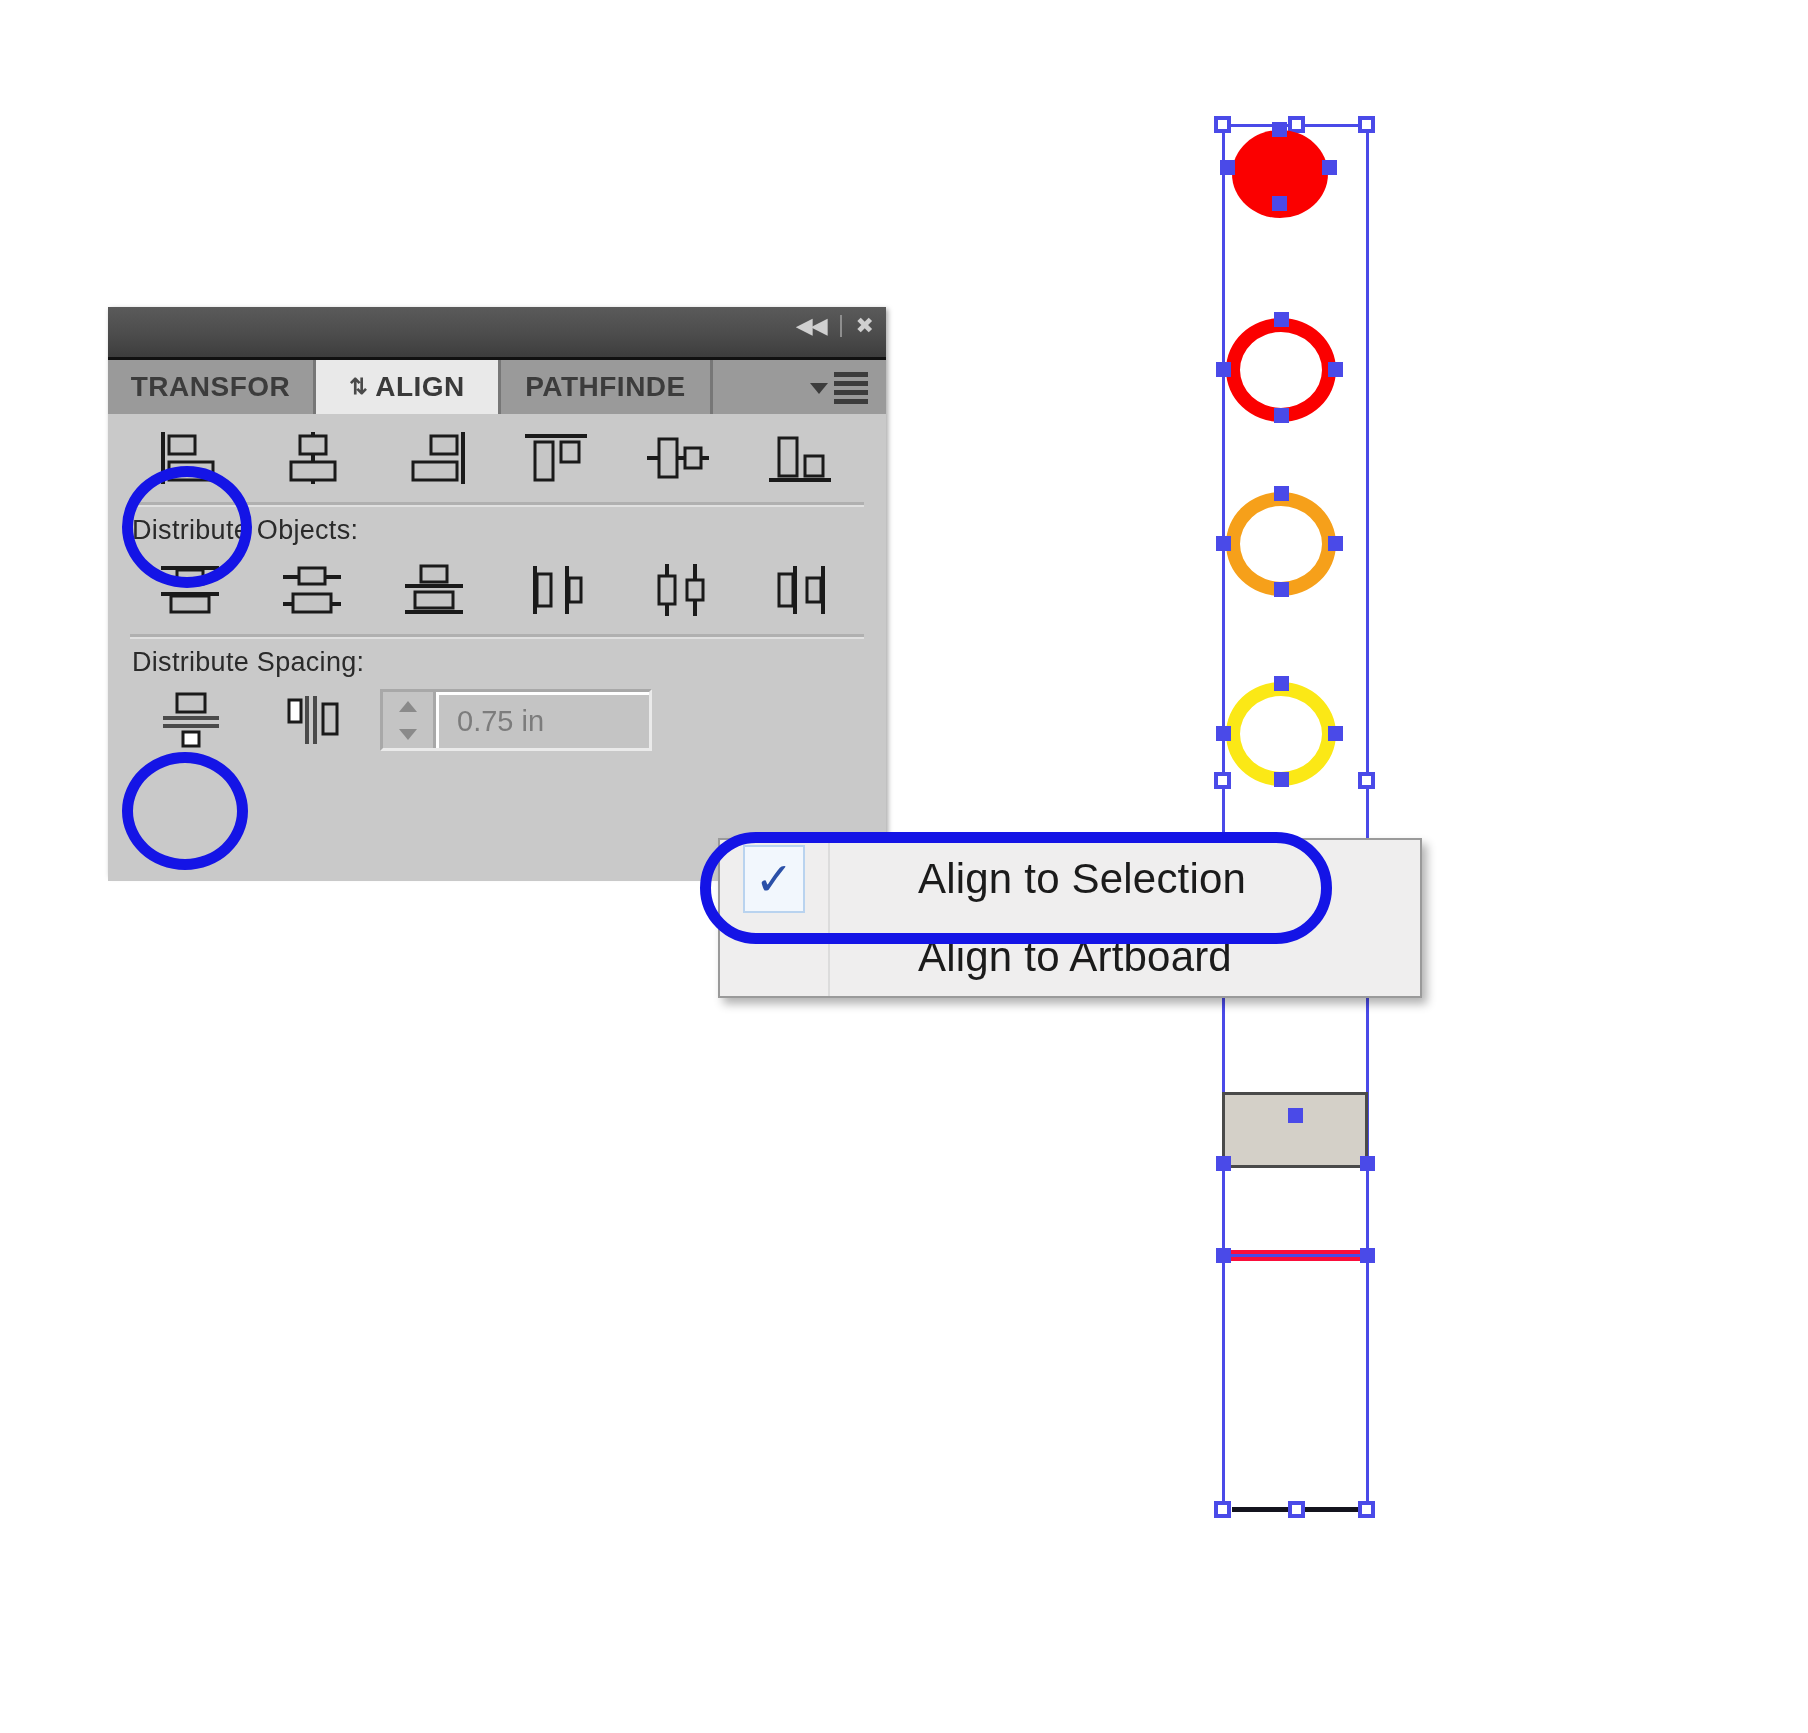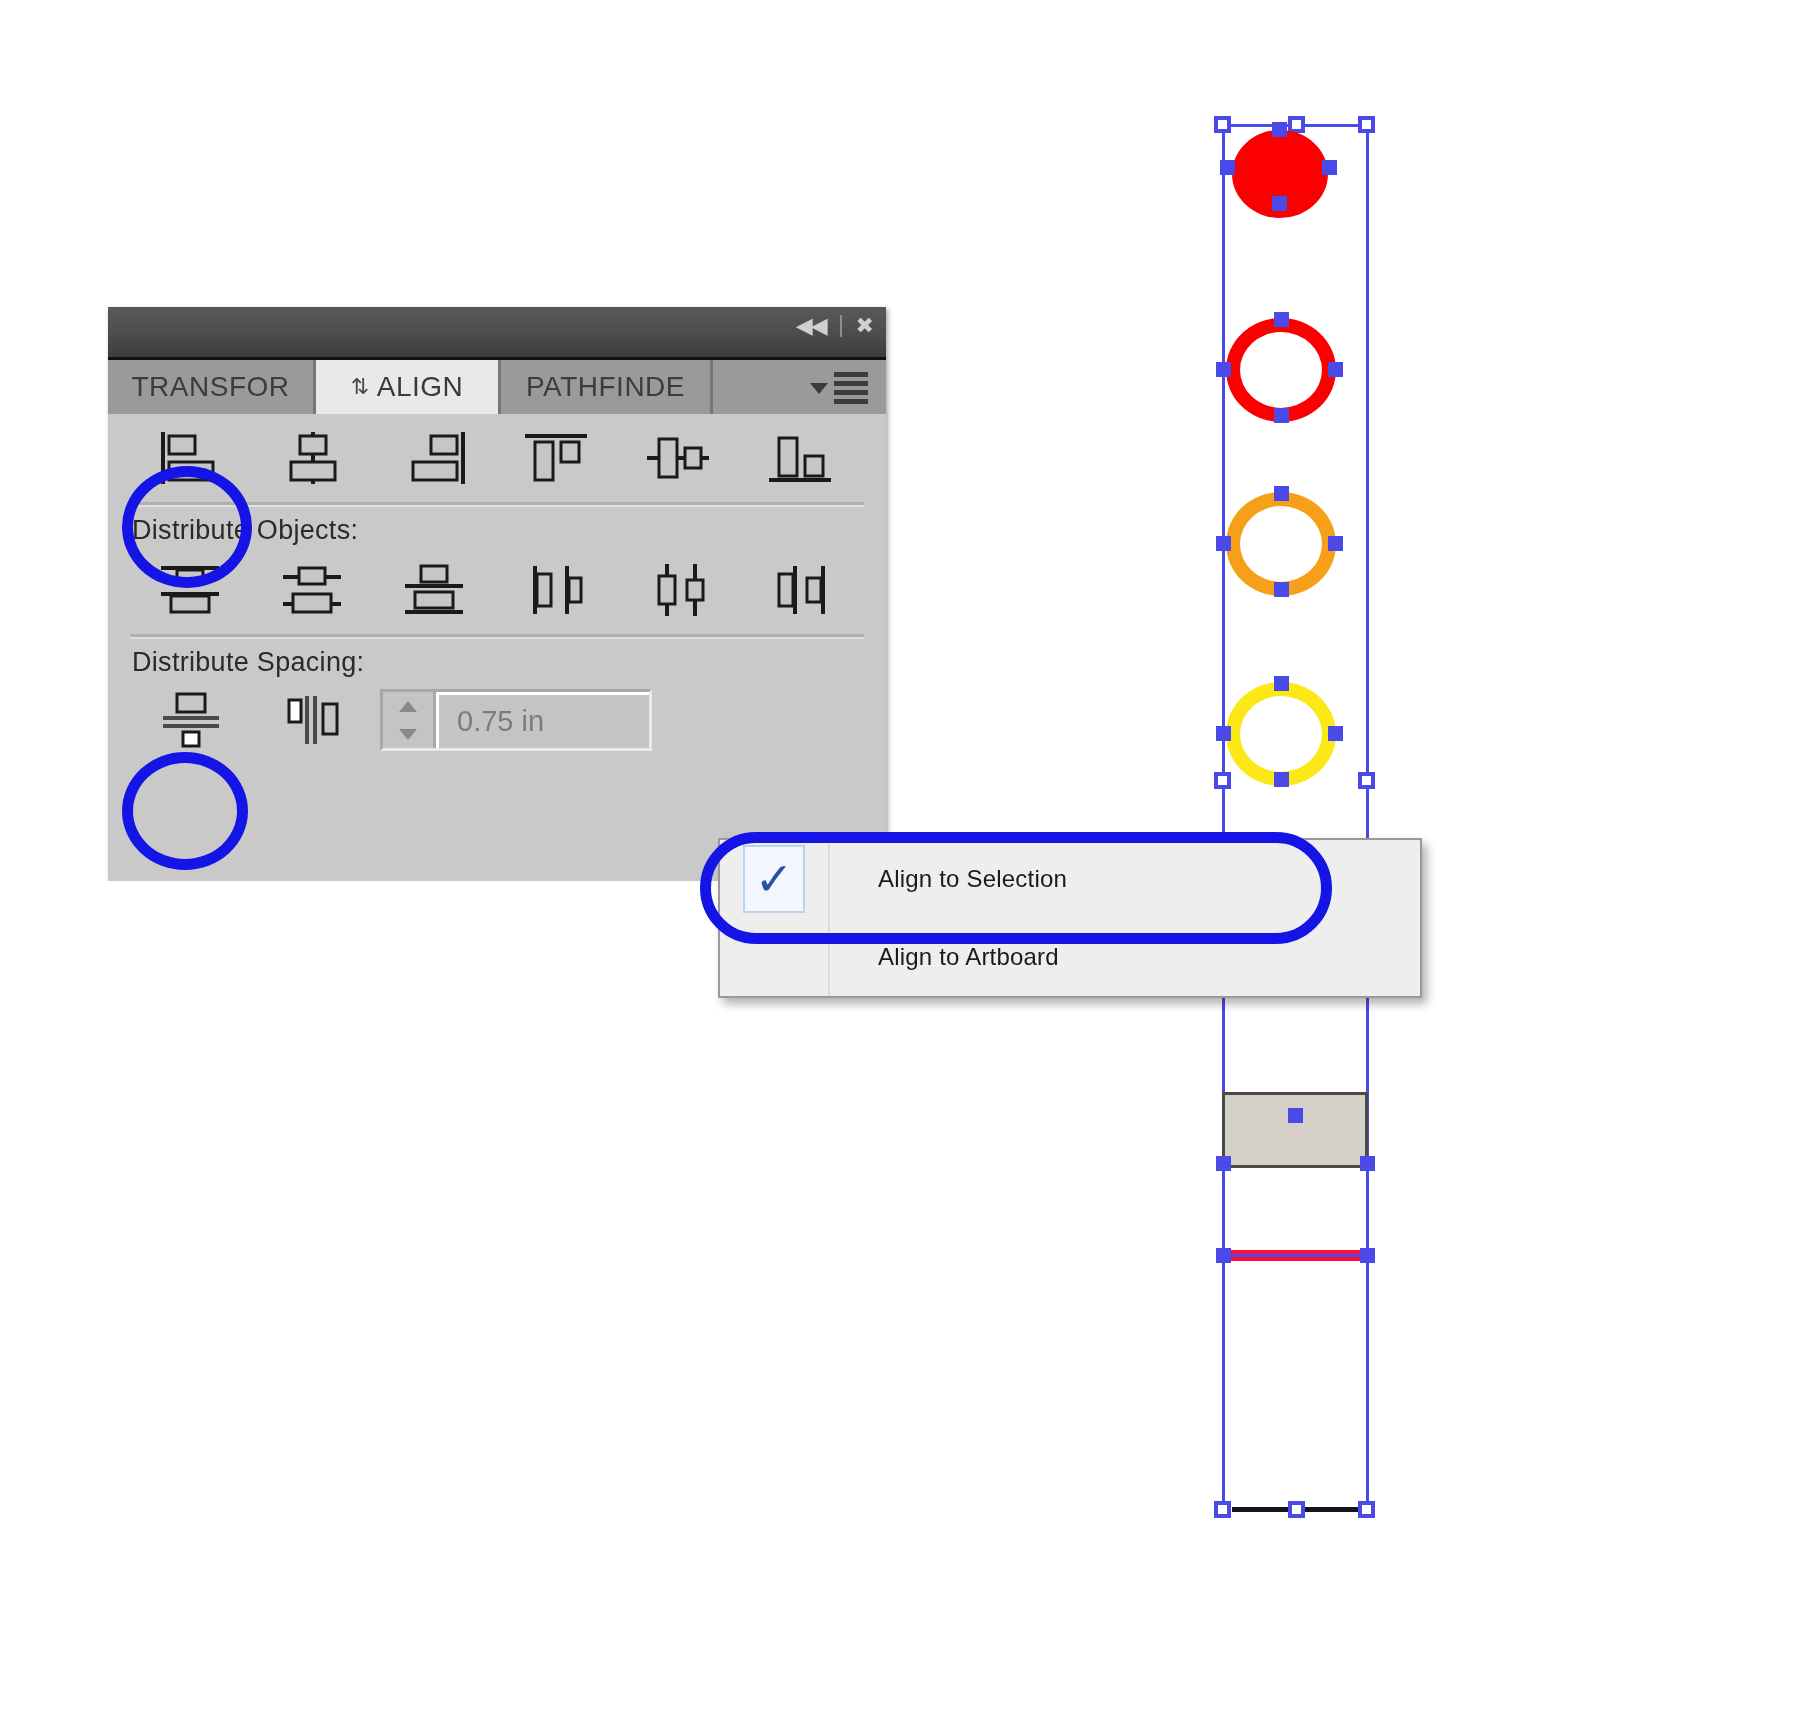--- a/index.html
+++ b/index.html
@@ -123,21 +123,21 @@
     position: relative;
   }
   .panel-tab {
     display: flex;
     align-items: center;
     justify-content: center;
     gap: 7px;
     background: #9a9a9a;
     color: #3c3c3c;
     font-size: 28px;
-    font-weight: 400;
+    font-weight: 700;
     letter-spacing: 0.5px;
     border-right: 3px solid #777;
     overflow: hidden;
     white-space: nowrap;
     cursor: pointer;
     box-sizing: border-box;
   }
   .panel-tab.t-transform { width: 208px; }
   .panel-tab.t-align {
     width: 185px;
@@ -320,23 +320,24 @@
     box-sizing: border-box;
   }
   .check-mark {
     color: #2b50a8;
     font-size: 46px;
     line-height: 1;
     font-weight: 500;
   }
   .menu-label {
     padding-left: 48px;
-    font-size: 24px;
+    font-size: 42px;
     color: #1b1b1b;
     letter-spacing: 0.2px;
+    margin-left: 40px;
   }
 
   
   .annot-ellipse {
     position: absolute;
     border: 11px solid #1414e6;
     border-radius: 50%;
     box-sizing: border-box;
     pointer-events: none;
   }

